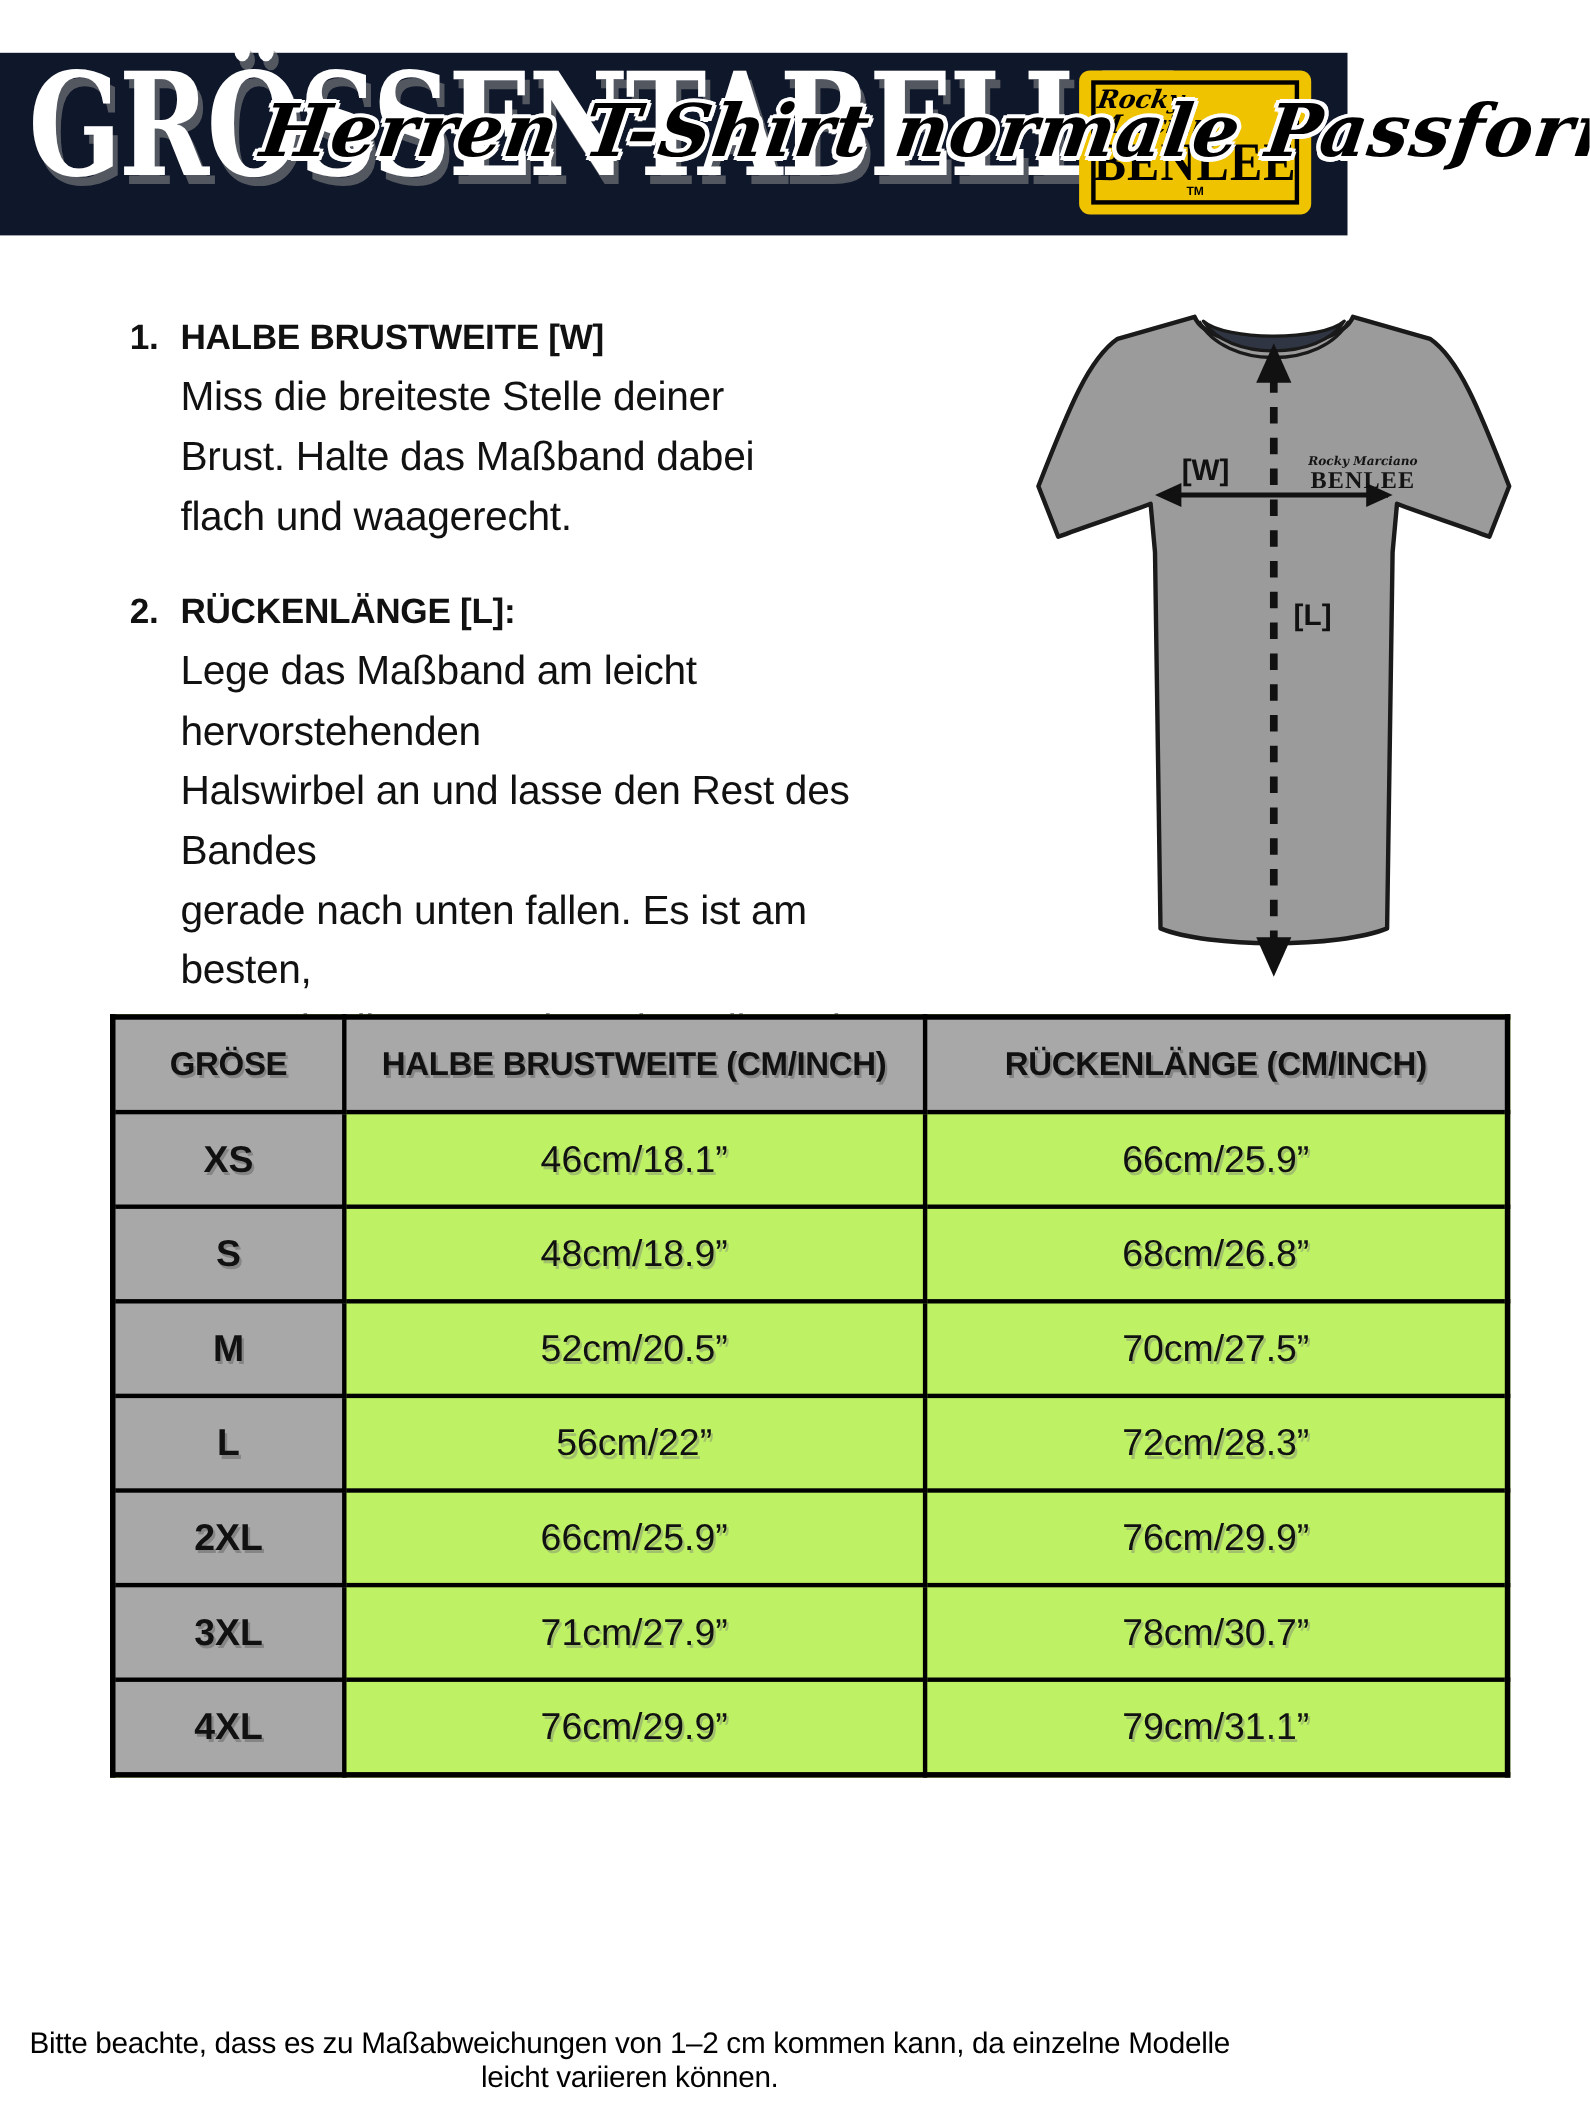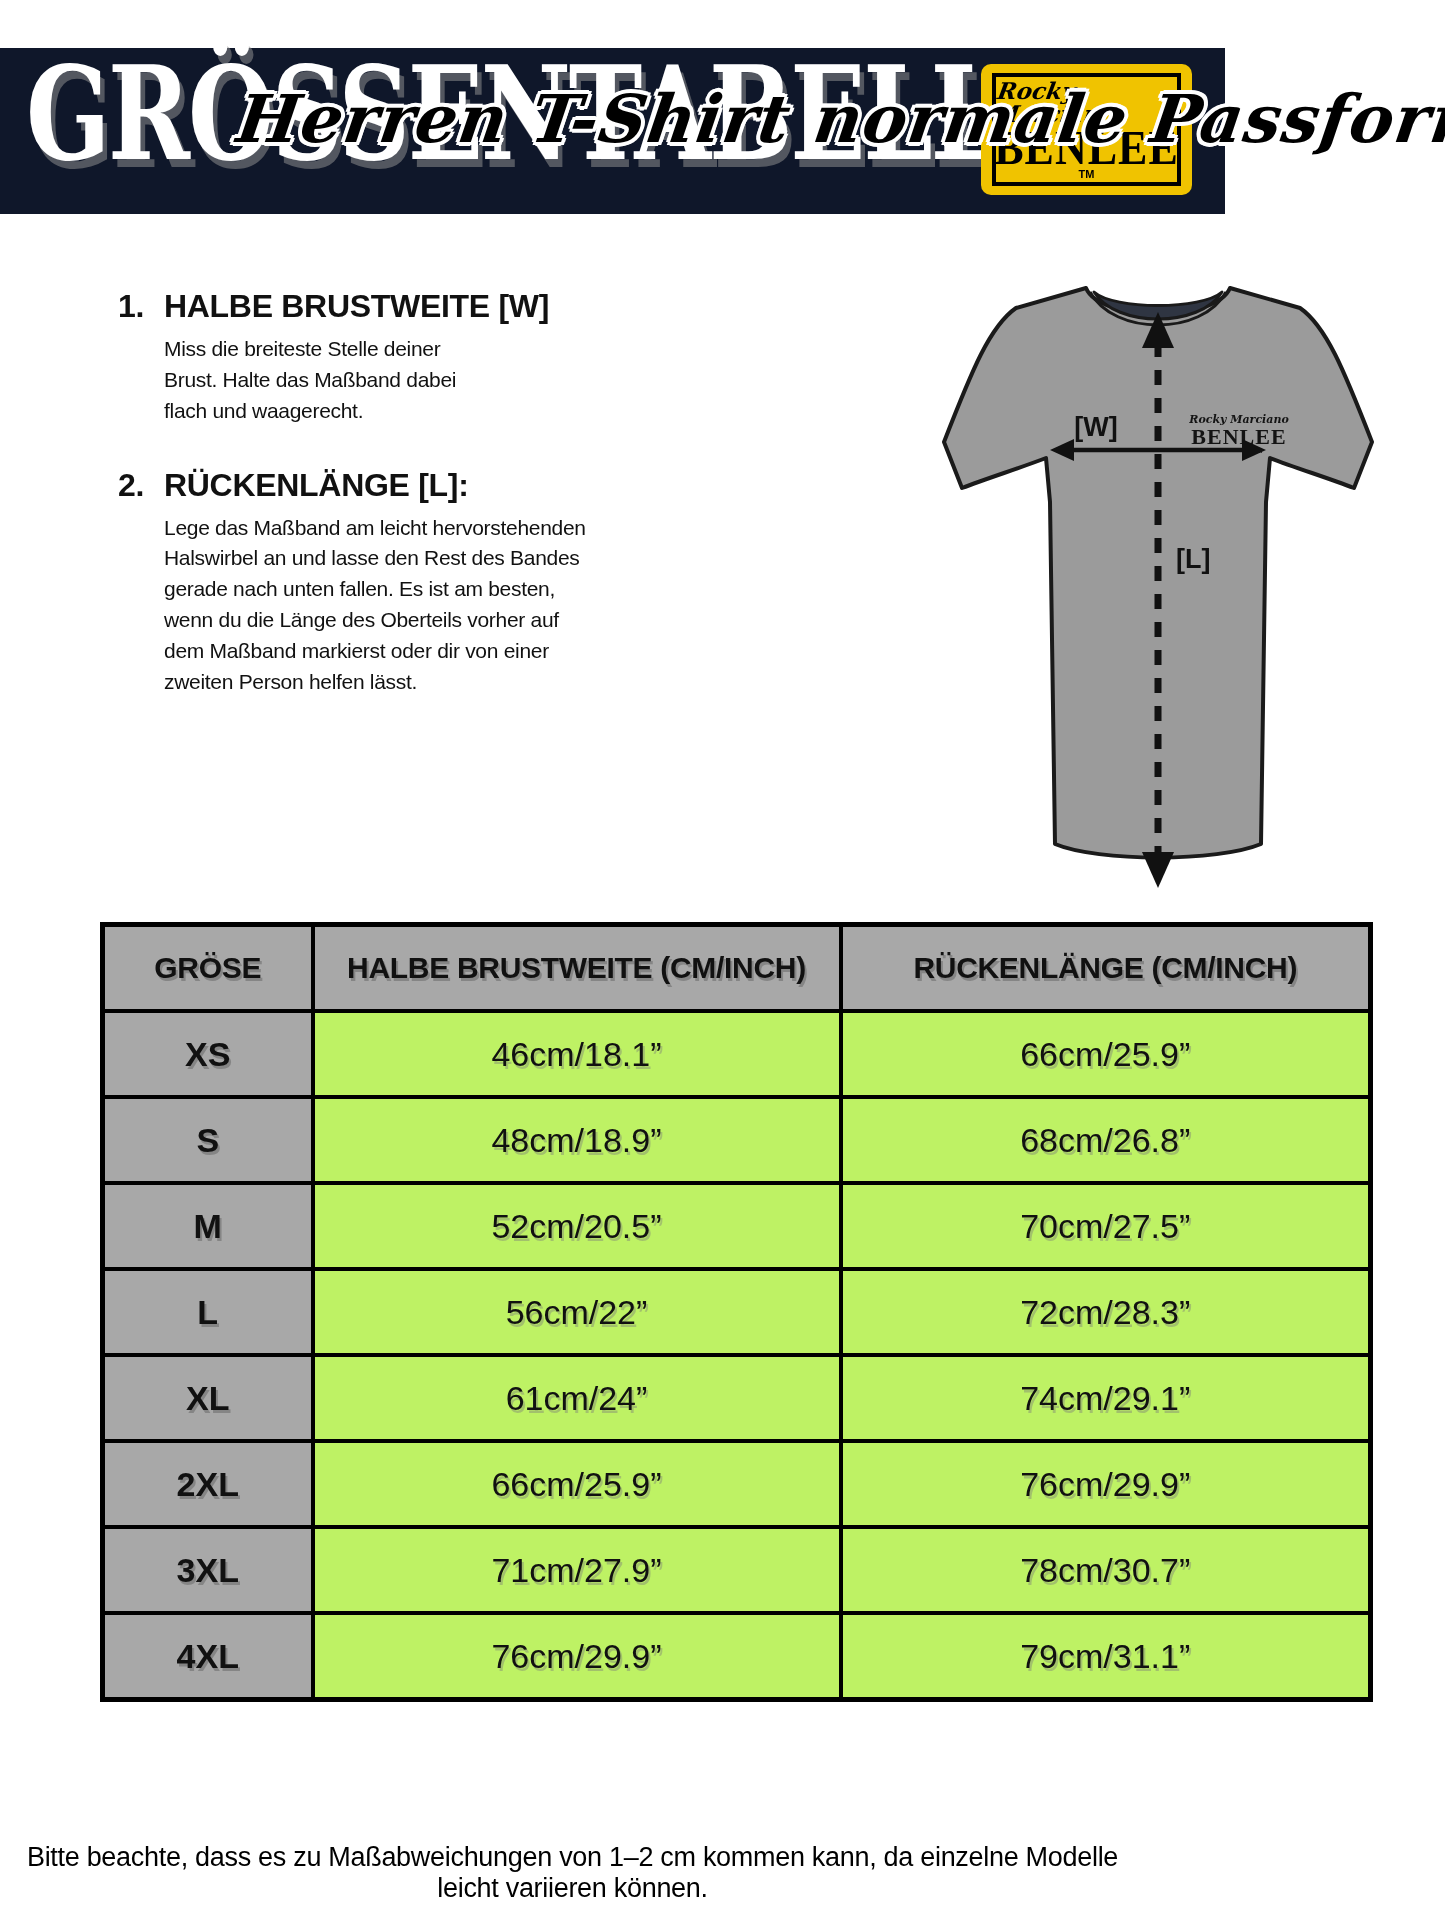--- a/index.html
+++ b/index.html
@@ -50,21 +50,21 @@
     transform:scaleY(1.12); margin-top:2px;
   }
   .logo-tm { font-size:11px; font-weight:bold; color:#000; line-height:1; margin-top:1px; }
 
   
   .instructions { position:absolute; left:118px; top:288px; width:720px; }
   .instr-item { margin-bottom:40px; }
   .instr-head { display:flex; font-size:32px; font-weight:bold; letter-spacing:-0.3px; }
   .instr-num { width:46px; flex:none; }
   .instr-body {
-    margin:9px 0 0 46px; font-size:21px; line-height:1.47;
+    margin:9px 0 0 46px; font-size:37px; line-height:1.47;
     letter-spacing:-0.3px; white-space:pre-line;
   }
 
   
   .shirt-fig { position:absolute; left:928px; top:262px; width:460px; height:640px; margin:0; }
   .shirt-fig svg { display:block; width:100%; height:100%; }
 
   
   .size-table {
     position:absolute; left:100px; top:922px; width:1268px;
@@ -202,25 +202,20 @@
       <td>52cm/20.5”</td>
       <td>70cm/27.5”</td>
     </tr>
 
     <tr>
       <td class="size-col">L</td>
       <td>56cm/22”</td>
       <td>72cm/28.3”</td>
     </tr>
 
-    <tr>
-      <td class="size-col">XL</td>
-      <td>61cm/24”</td>
-      <td>74cm/29.1”</td>
-    </tr>
 
     <tr>
       <td class="size-col">2XL</td>
       <td>66cm/25.9”</td>
       <td>76cm/29.9”</td>
     </tr>
 
     <tr>
       <td class="size-col">3XL</td>
       <td>71cm/27.9”</td>

